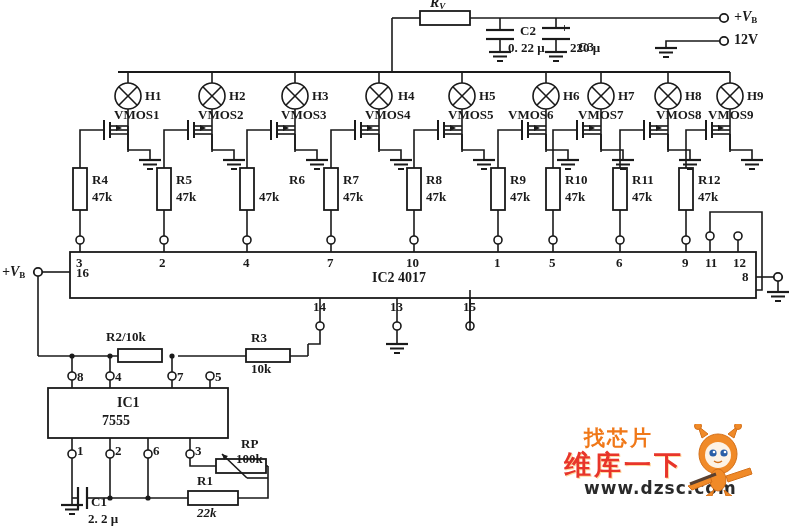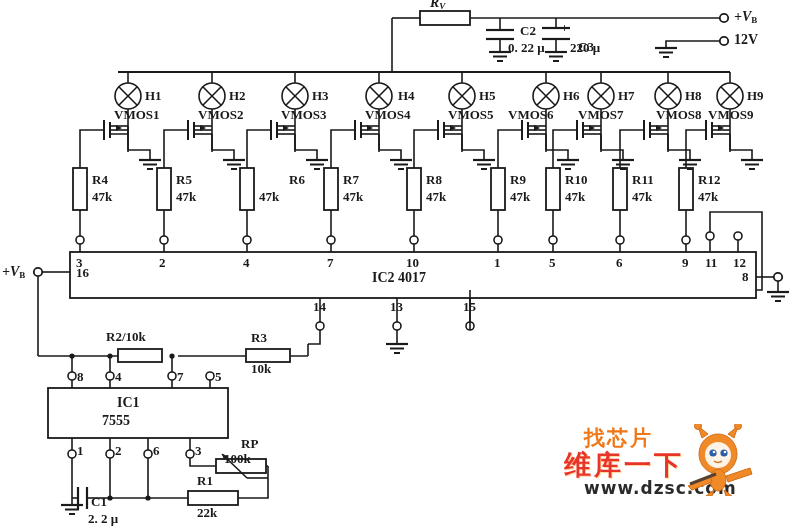--- a/index.html
+++ b/index.html
@@ -481,23 +481,23 @@
 <div class="lbl f13" style="left:215px;top:370px;">5</div>
 <div class="lbl f13" style="left:77px;top:444px;">1</div>
 <div class="lbl f13" style="left:115px;top:444px;">2</div>
 <div class="lbl f13" style="left:153px;top:444px;">6</div>
 <div class="lbl f13" style="left:195px;top:444px;">3</div>
 
 <div class="lbl f14" style="left:117px;top:396px;">IC1</div>
 <div class="lbl f14" style="left:102px;top:414px;">7555</div>
 
 <div class="lbl f13" style="left:241px;top:437px;">RP</div>
-<div class="lbl f13" style="left:224px;top:452px;">100k</div>
+<div class="lbl f13" style="left:236px;top:452px;">100k</div>
 <div class="lbl f13" style="left:197px;top:474px;">R1</div>
-<div class="lbl f13" style="left:197px;top:506px;">22k</div>
+<div class="lbl f13" style="left:197px;top:506px;font-style:italic;">22k</div>
 <div class="lbl f13" style="left:91px;top:495px;">C1</div>
 <div class="lbl f13" style="left:88px;top:512px;">2. 2 μ</div>
 
 <div id="wm">
   <div class="wm-cn wm-top">找芯片</div>
   <div class="wm-cn wm-mid">维库一下</div>
   <div class="wm-url">www.dzsc.com</div>
   <svg class="mascot" width="110" height="72" viewBox="0 0 110 72">
     <g fill="#f08a28" stroke="#d4701a" stroke-width="1">
       <ellipse cx="48" cy="30" rx="19" ry="20"></ellipse>

